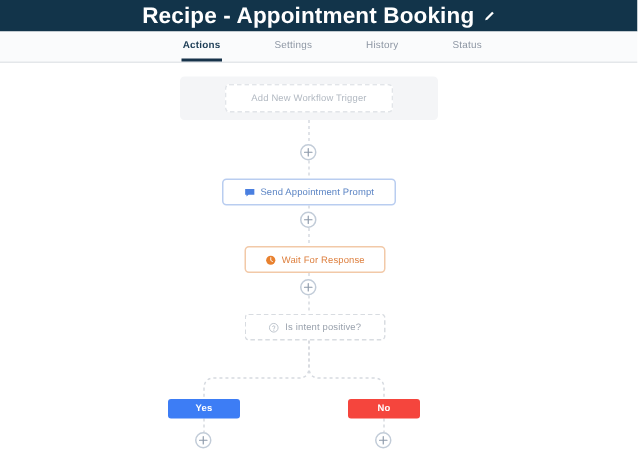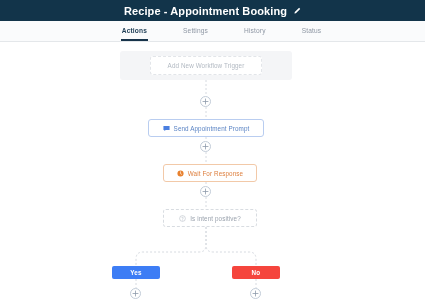--- a/index.html
+++ b/index.html
@@ -16,21 +16,21 @@
   #app-header {
     height: 21px;
     background: #12344a;
     display: flex;
     align-items: center;
     justify-content: center;
     gap: 6px;
   }
   #app-title {
     color: #ffffff;
-    font-size: 11px;
+    font-size: 15px;
     font-weight: bold;
     letter-spacing: 0.1px;
     white-space: nowrap;
   }
   #edit-icon {
     display: block;
     color: #ffffff;
     line-height: 0;
   }
   #edit-icon svg { display: block; }

